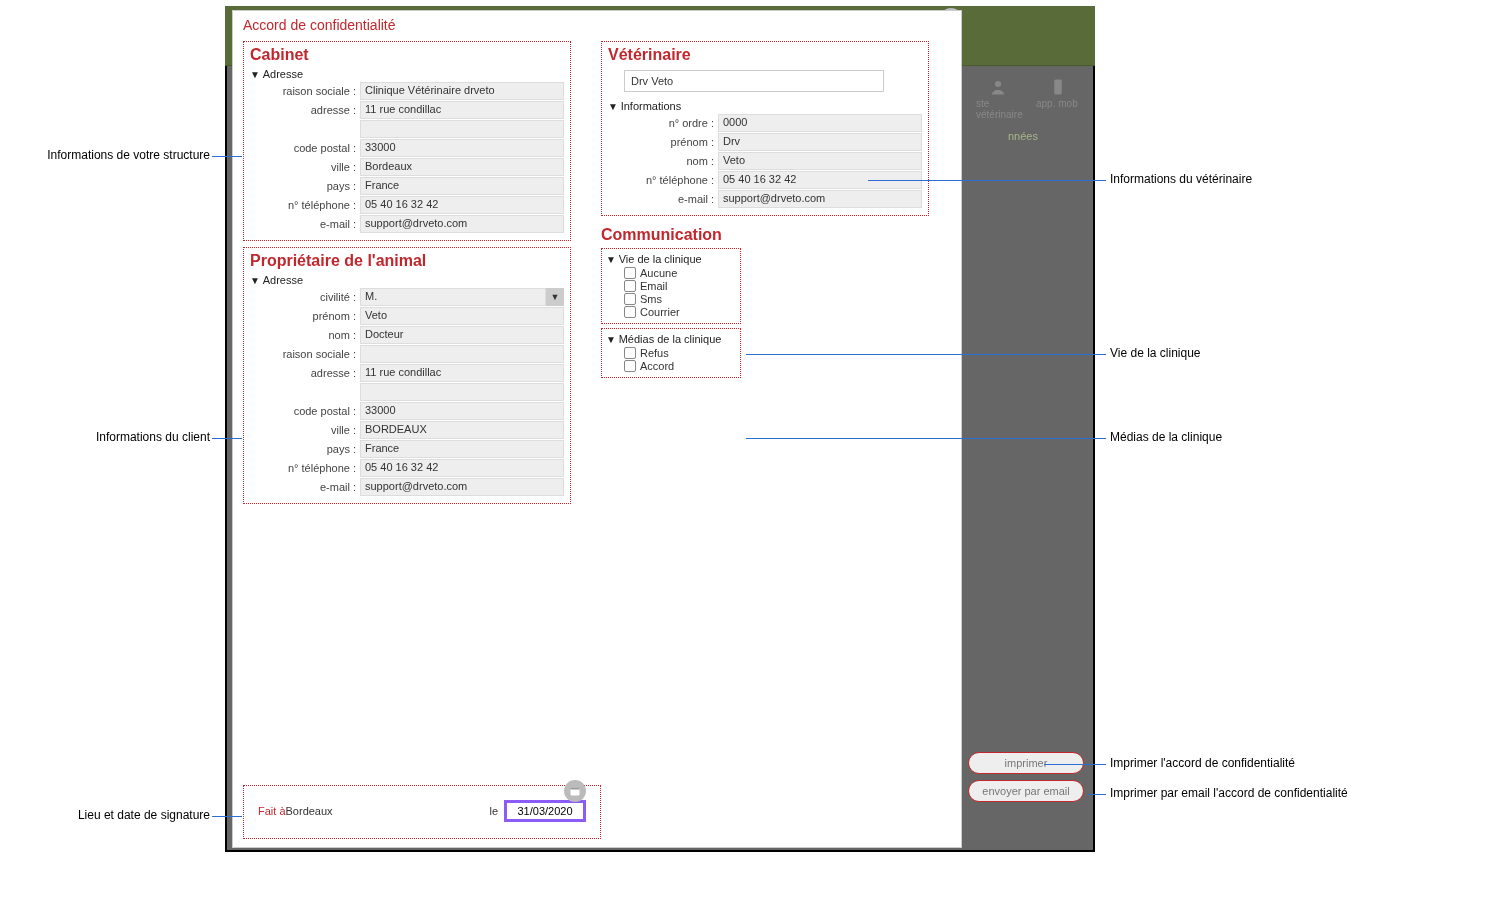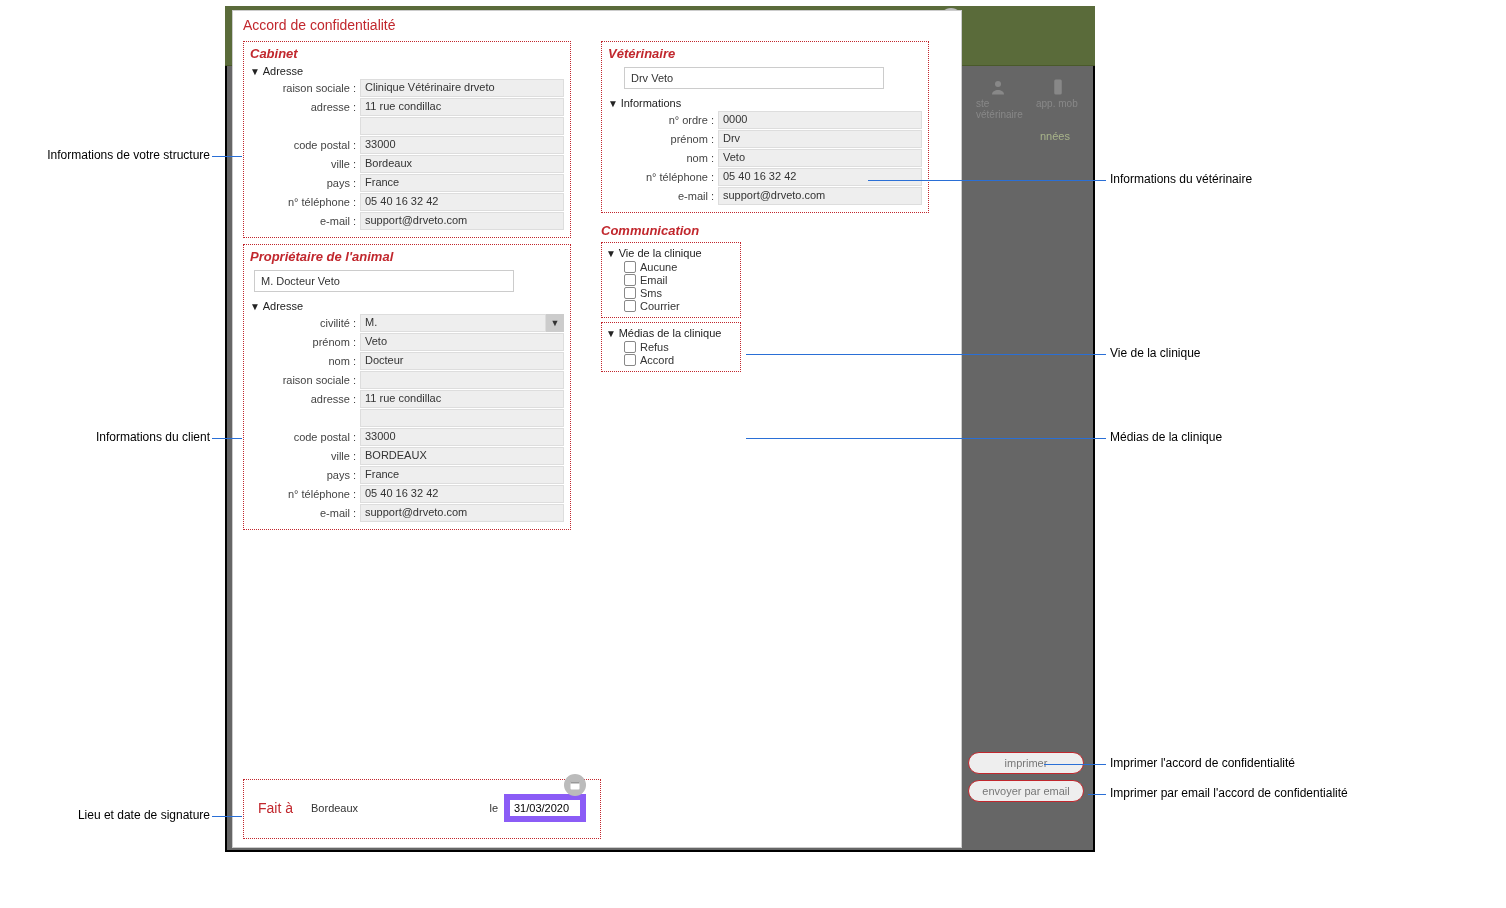--- a/index.html
+++ b/index.html
@@ -4,41 +4,41 @@
 <style>
   * { box-sizing: border-box; }
   body { margin:0; font-family: "Segoe UI", Arial, sans-serif; font-size:12px; background:#fff; color:#333; position:relative; min-height:908px; }
   .backdrop { position:absolute; left:225px; top:6px; width:870px; height:846px; background:#666; border:2px solid #000; }
   .backdrop-top { position:absolute; left:225px; top:6px; width:870px; height:60px; background:#5a6b3a; border-bottom:1px solid #4a5a2a;}
   .modal { position:absolute; left:232px; top:10px; width:730px; height:838px; background:#fff; border:1px solid #ccc; }
   .modal-title { color:#c1272d; font-size:14px; padding:6px 10px 4px 10px; }
   .close-icon { position:absolute; left:940px; top:8px; width:22px; height:22px; background:#bbb; border-radius:50%; display:flex; align-items:center; justify-content:center; }
   .close-icon svg { width:10px; height:10px; fill:#fff; }
   .box { border:1px dotted #c1272d; margin:4px 10px 6px 10px; padding:4px 6px 6px 6px; }
-  .box-title { color:#c1272d; font-weight:bold; font-size:13px; margin-bottom:4px;font-style:italic; }
+  .box-title { color:#c1272d; font-weight:bold; font-size:16px; margin-bottom:4px; }
   .twocol { display:flex; }
   .leftcol { flex:0 0 348px; }
   .rightcol { flex:0 0 348px; margin-left:10px; }
   .subhead { font-size:11px; color:#222; margin:2px 0 2px 0; }
   .tri::before { content:"▼ "; font-size:10px; }
   .row { display:flex; align-items:center; margin:1px 0; }
   .lbl { flex:0 0 110px; text-align:right; font-size:11px; color:#444; padding-right:4px; }
   .fld { flex:1; }
   .fld input[type=text], .fld .ro, .txtinput { width:100%; height:18px; font-size:11px; padding:1px 4px; border:1px solid #ddd; background:#eee; color:#333; }
   .txtinput { background:#fff; border:1px solid #ccc; height:22px; padding:2px 6px; }
   .selectwrap { display:flex; }
   .selectwrap .ro { flex:1; }
   .selectwrap .dd { width:18px; height:18px; background:#ccc; display:flex; align-items:center; justify-content:center; font-size:9px; }
   .chkrow { display:flex; align-items:center; gap:4px; margin:1px 0 1px 18px; font-size:11px; }
   .chkrow .chk { width:12px; height:12px; border:1px solid #888; border-radius:2px; background:#fff; }
   .sigbox { display:flex; align-items:center; padding:10px 8px; }
-  .sigbox .loclbl { color:#c1272d; font-size:14px; margin-right:18px;}
+  .sigbox .loclbl { color:#c1272d; font-size:11px; margin-right:0;}
   .sigbox .locval { font-size:11px; margin-right:auto; }
   .sigbox .datelbl { font-size:11px; margin-right:6px; }
-  .sigbox .dateval { width:82px; font-size:11px; padding:2px 4px; border:6px solid #8b5cf6; }
+  .sigbox .dateval { width:82px; font-size:11px; padding:2px 4px; border:3px solid #8b5cf6; text-align:center;}
   .calbadge { position:absolute; right:14px; top:-6px; width:22px; height:22px; background:#bbb; border-radius:50%; display:flex; align-items:center; justify-content:center;}
   .calbadge svg { width:12px; height:12px; fill:#fff; }
   .sigwrap { position:absolute; left:10px; bottom:8px; width:358px; }
   .btncol { position:absolute; left:968px; top:752px; width:116px; }
   .pill { border:1px solid #c1272d; border-radius:12px; background:#eee; color:#777; font-size:11px; padding:4px 10px; text-align:center; margin-bottom:6px; cursor:pointer;}
   .annot { position:absolute; font-size:12px; color:#000; font-weight:normal; white-space:nowrap; }
   .annot.left { text-align:right; }
   .line { position:absolute; height:1px; background:#2a6fd6; }
   .bg-icons { position:absolute; right:8px; top:72px; display:flex; gap:16px; color:#888; font-size:10px; text-align:left;}
   .bg-icons .ic { width:44px; }
@@ -53,21 +53,21 @@
 <div class="backdrop-top"></div>
 <div class="bg-icons" style="left:976px; top:78px;">
   <div class="ic"><svg viewBox="0 0 24 24">
         <circle cx="12" cy="8" r="4"></circle>
         <path d="M4 22c0-4 4-6 8-6s8 2 8 6z"></path>
       </svg><span>ste vétérinaire</span></div>
   <div class="ic"><svg viewBox="0 0 24 24">
         <rect x="7" y="2" width="10" height="20" rx="2"></rect>
       </svg><span>app. mob</span></div>
 </div>
-<div class="bg-label" style="left:1040px;">nnées</div>
+<div class="bg-label" style="left:1008px;">nnées</div>
 
 <div class="close-icon">
   <svg viewBox="0 0 10 10">
       <path d="M1 1 L9 9 M9 1 L1 9" stroke="#fff" stroke-width="2"></path>
     </svg>
 </div>
 
 <div class="modal">
   <div class="modal-title">Accord de confidentialité</div>
 
@@ -122,21 +122,20 @@
         <div class="row">
             <div class="lbl">e-mail :</div>
             <div class="fld">
               <div class="ro">support@drveto.com</div>
             </div>
           </div>
       </div>
 
       <div class="box">
         <div class="box-title">Propriétaire de l'animal</div>
-        <input class="txtinput" style="width: 260px; margin: 2px 0px 6px 4px;" value="M. Docteur Veto">
         <div class="subhead tri">Adresse</div>
         <div class="row">
             <div class="lbl">civilité :</div>
             <div class="fld">
               <div class="selectwrap">
                 <div class="ro">M.</div>
                 <div class="dd">▼</div>
               </div>
             </div>
           </div>

